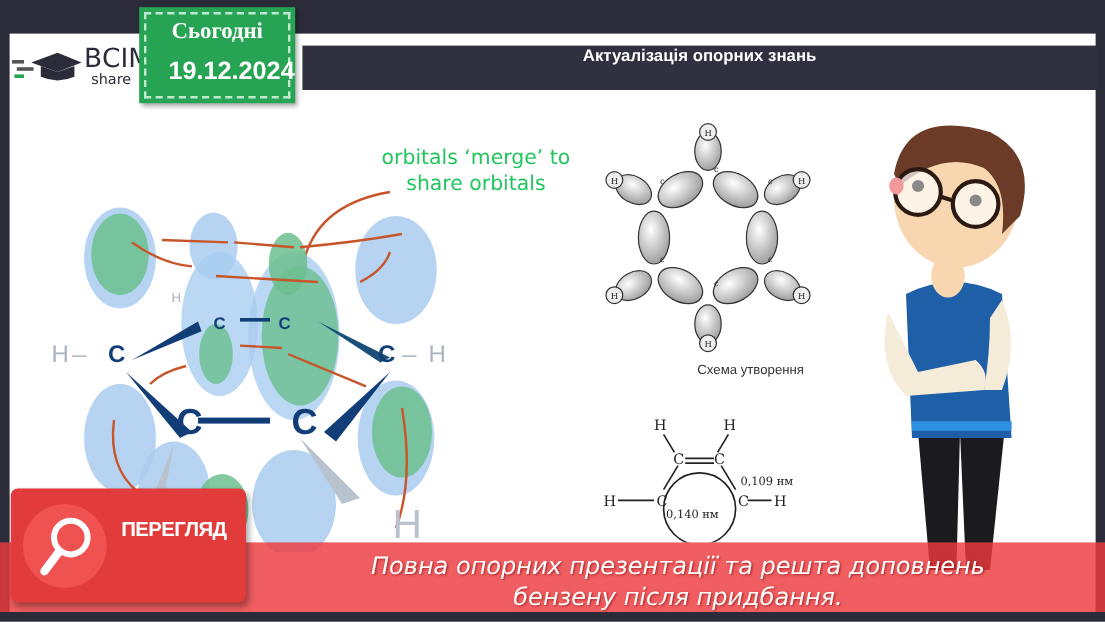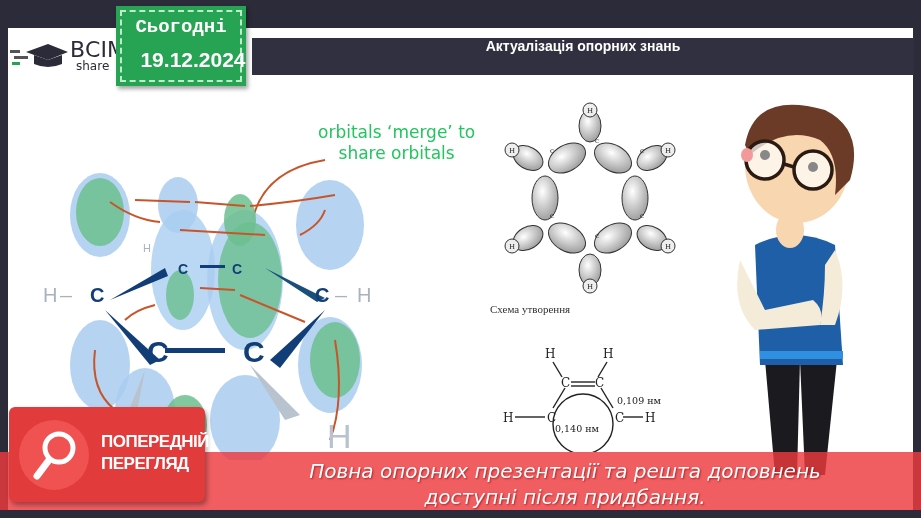--- a/index.html
+++ b/index.html
@@ -5,28 +5,28 @@
   html,body{margin:0;padding:0;}
   body{width:921px;height:518px;overflow:hidden;background:#2b2b3a;font-family:"DejaVu Sans",sans-serif;position:relative;}
   .slide{position:absolute;left:8px;top:28px;width:905px;height:482px;background:#ffffff;overflow:hidden;}
   .frame-top{position:absolute;left:0;top:0;width:921px;height:28px;background:#2b2b3a;}
   .logo{position:absolute;left:10px;top:38px;width:110px;height:34px;}
   .logo-cap{position:absolute;left:0;top:2px;}
   .logo-text{position:absolute;left:60px;top:0;font-family:"DejaVu Sans",sans-serif;font-size:22px;color:#2b2b3a;letter-spacing:0px;line-height:24px;}
   .logo-sub{position:absolute;left:66px;top:22px;font-size:12px;color:#2b2b3a;line-height:12px;}
   .date-badge{position:absolute;left:116px;top:6px;width:130px;height:80px;background:#27a354;box-shadow:2px 3px 4px rgba(0,0,0,.35);}
   .date-badge .inner{position:absolute;left:4px;top:4px;right:4px;bottom:4px;border:2px dashed #bfeacb;}
-  .date-label{position:absolute;left:0;right:0;top:10px;text-align:center;color:#ffffff;font-weight:bold;font-size:19px;font-family:Liberation Mono, monospace;}
+  .date-label{position:absolute;left:0;right:0;top:10px;text-align:center;color:#ffffff;font-weight:bold;font-size:19px;font-family:Liberation Serif, serif;}
   .date-value{position:absolute;left:0;right:0;top:42px;text-align:center;color:#ffffff;font-weight:bold;font-size:21px;font-family:"Liberation Sans",sans-serif;margin-left:24px;}
   .title-bar{position:absolute;left:252px;top:38px;width:662px;height:37px;background:#303041;display:flex;justify-content:center;}
   .title-bar span{color:#ffffff;font-weight:bold;font-size:14px;font-family:"Liberation Sans",sans-serif;}
   .orbital-note{position:absolute;left:318px;top:122px;color:#22c55e;font-size:17px;line-height:21px;text-align:center;font-family:"DejaVu Sans",sans-serif;}
   .orbital-diagram{position:absolute;left:35px;top:150px;}
   .sigma-diagram{position:absolute;left:500px;top:98px;}
-  .sigma-caption{position:absolute;left:490px;top:302px;width:180px;text-align:left;font-size:11px;line-height:14px;color:#333;font-family:Liberation Serif, serif;}
+  .sigma-caption{position:absolute;left:490px;top:302px;width:180px;text-align:right;font-size:11px;line-height:14px;color:#333;font-family:Liberation Sans, sans-serif;}
   .structure{position:absolute;left:495px;top:342px;}
   .character{position:absolute;left:725px;top:95px;}
   .preview-banner{position:absolute;left:0;top:452px;width:921px;height:58px;background:rgba(238,58,62,0.82);}
   .banner-text{position:absolute;left:250px;top:458px;width:630px;text-align:center;color:#ffffff;font-style:italic;font-size:20px;line-height:26px;text-shadow:1px 1px 2px rgba(120,0,0,.6);font-family:"DejaVu Sans",sans-serif;}
   .preview-badge{position:absolute;left:9px;top:407px;width:196px;height:95px;background:#e23b3b;border-radius:6px;box-shadow:2px 3px 5px rgba(0,0,0,.35);}
   .badge-circle{position:absolute;left:10px;top:13px;width:70px;height:70px;border-radius:50%;background:#f05252;}
   .badge-text{position:absolute;left:92px;top:24px;color:#ffffff;font-weight:bold;font-size:17px;line-height:22px;font-family:"Liberation Sans",sans-serif;letter-spacing:-0.5px;}
   .bottom-frame{position:absolute;left:0;top:510px;width:921px;height:8px;background:#2b2b3a;}
 </style>
 </head>
@@ -224,29 +224,28 @@
     <line x1="59" y1="69" x2="69" y2="72"></line>
   </g>
   <circle cx="40" cy="60" r="5" fill="#888"></circle>
   <circle cx="88" cy="72" r="5" fill="#888"></circle>
   <ellipse cx="22" cy="60" rx="6" ry="7" fill="#f29a9a"></ellipse>
 </svg>
 
 <div class="preview-banner"></div>
 <div class="banner-text">
   <div>Повна опорних презентації та решта доповнень</div>
-  <div>доступні після придбання.</div>
+  <div>бензену після придбання.</div>
 </div>
 
 <div class="preview-badge">
   <div class="badge-circle">
     <svg width="70" height="70" viewBox="0 0 70 70">
       <circle cx="40" cy="28" r="14" fill="none" stroke="#ffffff" stroke-width="5"></circle>
       <line x1="30" y1="40" x2="18" y2="56" stroke="#ffffff" stroke-width="7" stroke-linecap="round"></line>
     </svg>
   </div>
   <div class="badge-text">
-    <div>ПОПЕРЕДНІЙ</div>
     <div>ПЕРЕГЛЯД</div>
   </div>
 </div>
 
 <div class="bottom-frame"></div>
 
 </body></html>

